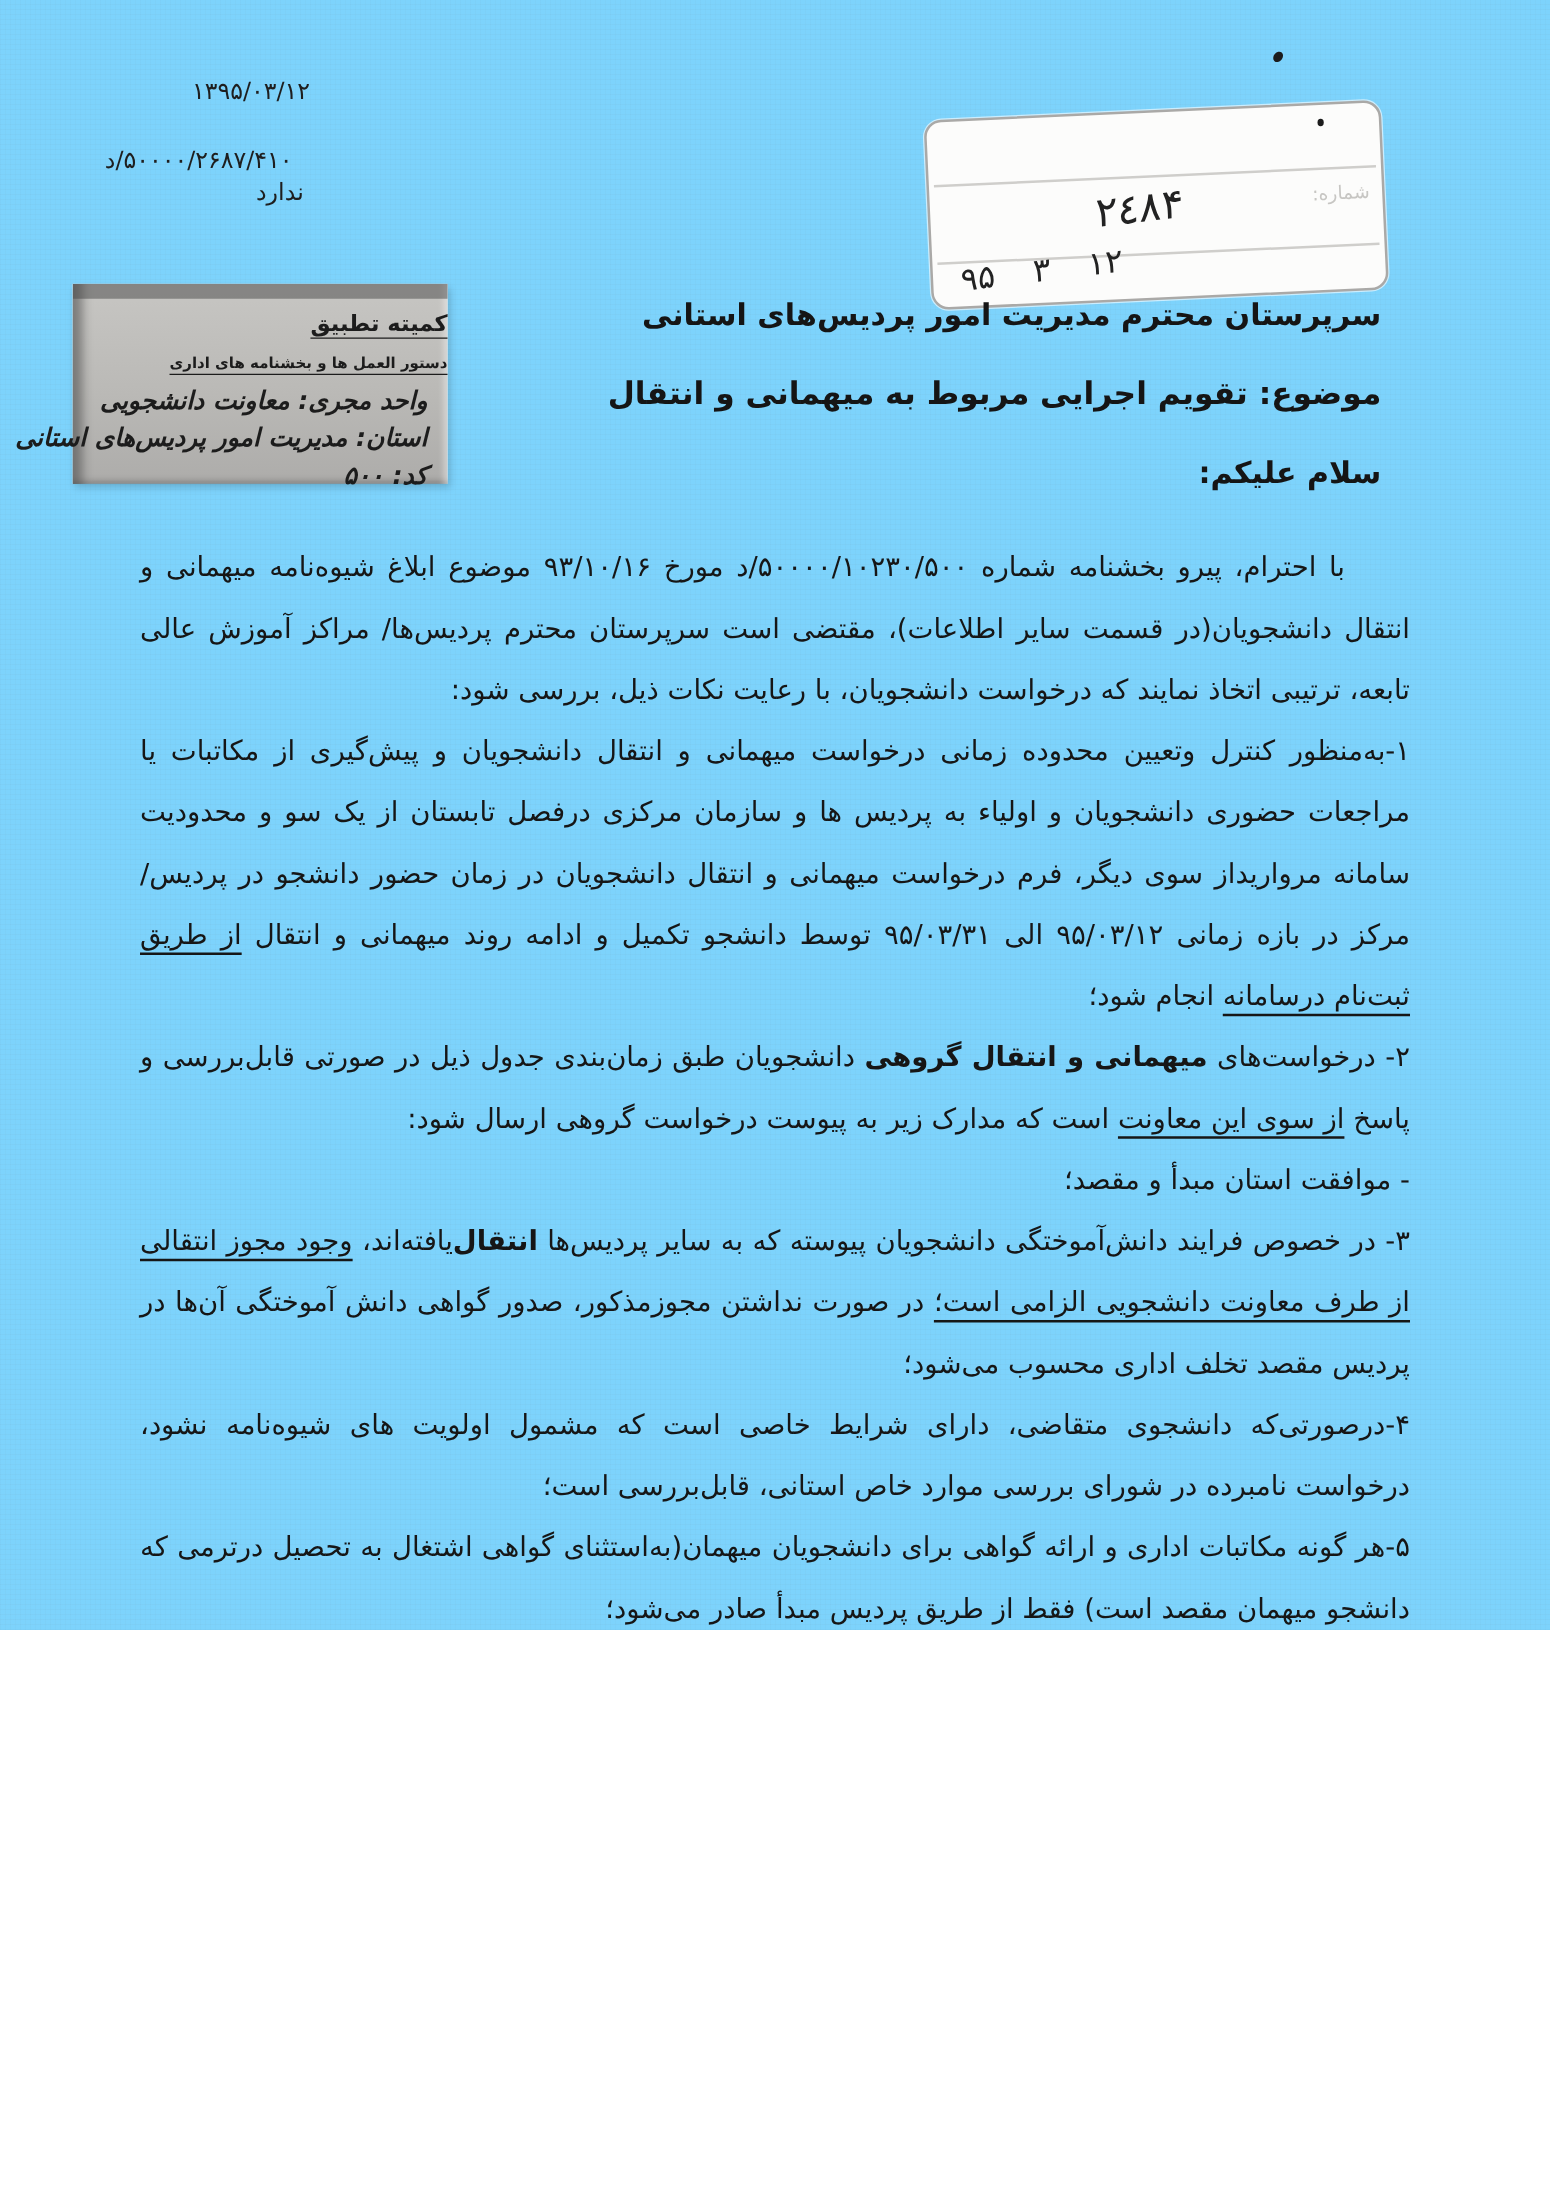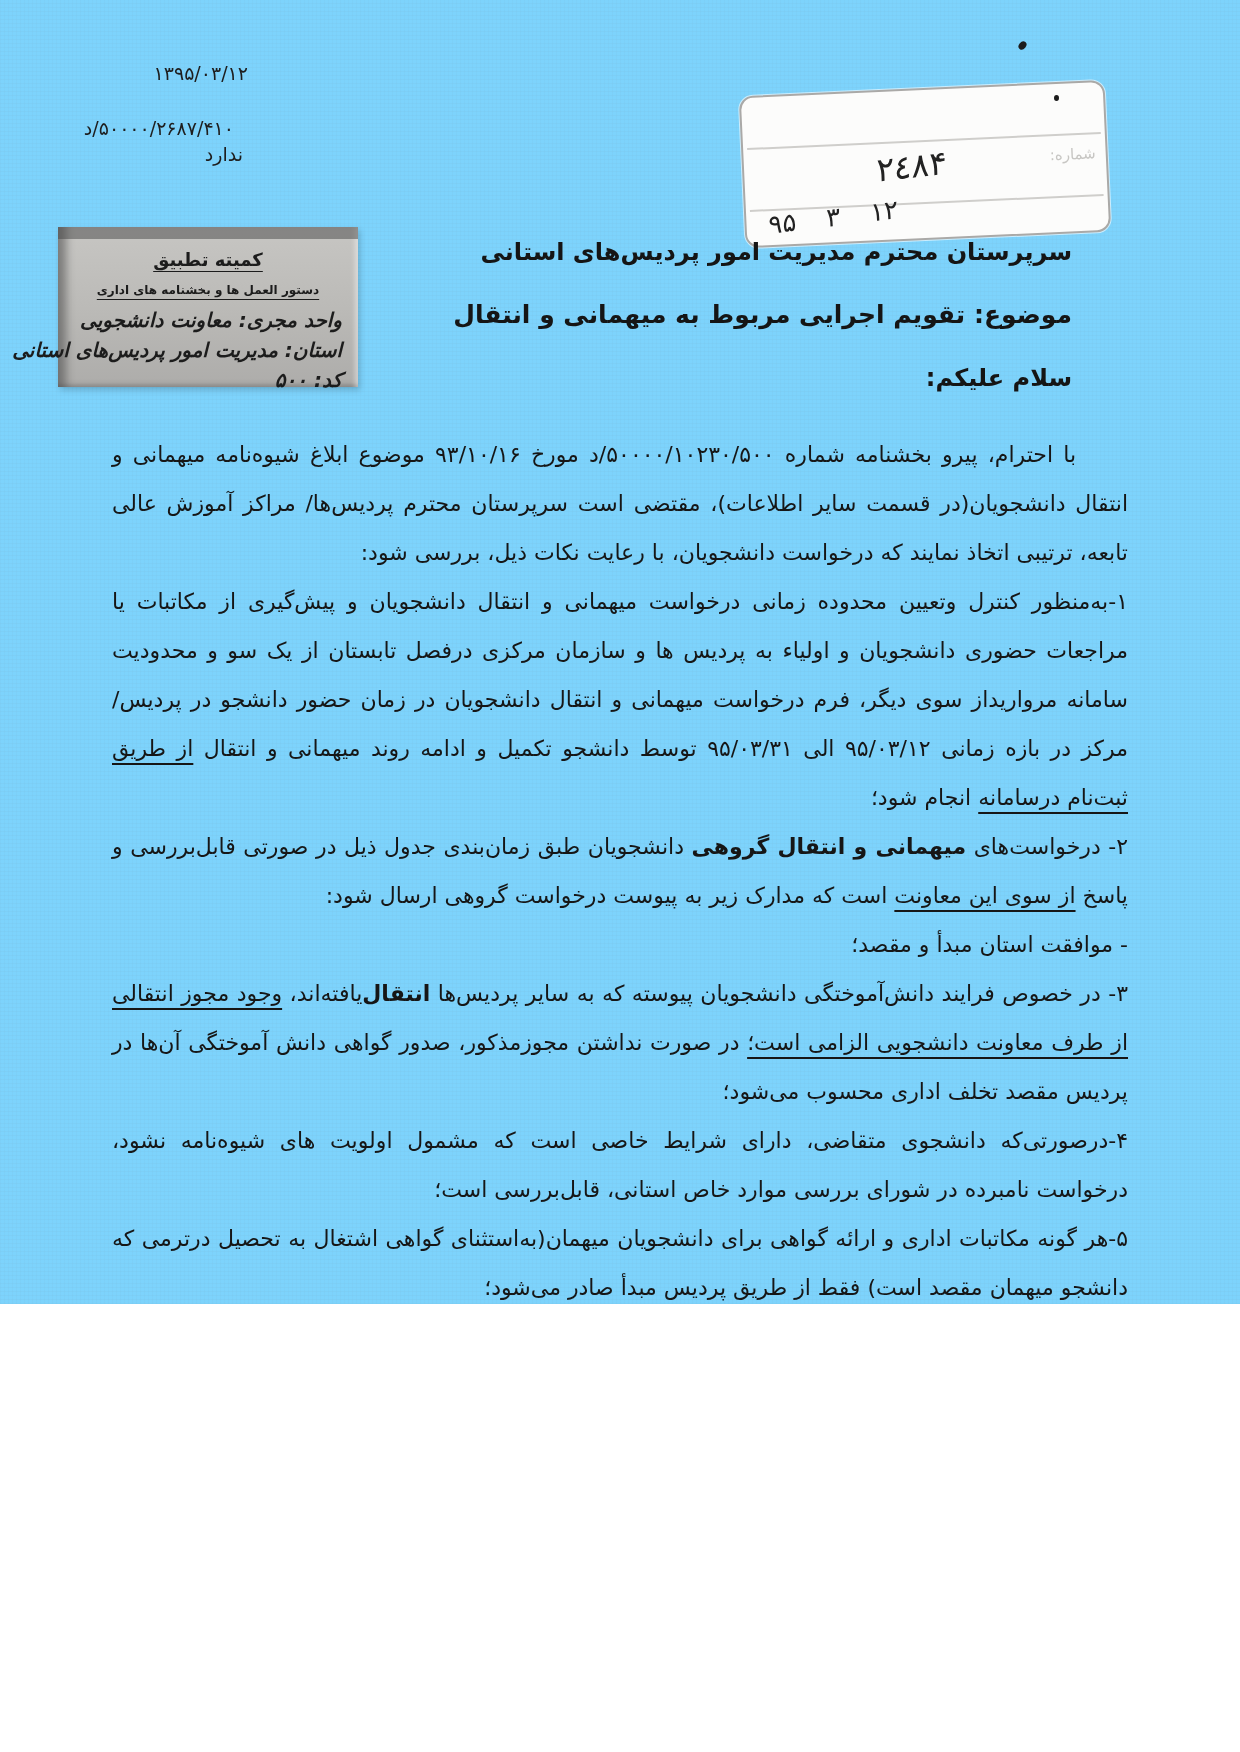--- a/index.html
+++ b/index.html
@@ -22,26 +22,26 @@
   .hand{position:absolute;color:#222;white-space:nowrap;transform-origin:center;}
 
   
   .comp-stamp{position:absolute;left:58px;top:227px;width:300px;height:160px;
     background:linear-gradient(180deg,#c7c6c3 0%,#bab9b6 55%,#adacaa 100%);
     box-shadow:inset 0 12px 0 rgba(70,70,70,.5), inset 14px 0 8px -6px rgba(70,70,70,.55),
       inset -7px 0 5px -4px rgba(255,255,255,.45), inset 0 -6px 5px -4px rgba(70,70,70,.4),
       2px 3px 6px rgba(0,0,0,.18);
     padding-top:18px;box-sizing:border-box;direction:rtl;}
   .comp-line{font-weight:bold;color:#1c1c1c;line-height:30px;white-space:nowrap;}
-  .comp-center{text-align:center;font-size:18px;}
+  .comp-center{font-size:18px;}
   .comp-right{text-align:right;padding-right:16px;font-size:20px;font-style:italic;}
   .u-line{text-decoration:underline;text-underline-offset:5px;}
 
   
-  .head{position:absolute;right:168px;direction:rtl;font-weight:bold;color:#151515;white-space:nowrap;}
+  .head{position:absolute;right:135px;direction:rtl;font-weight:bold;color:#151515;white-space:nowrap;}
   .recipient{top:238px;font-size:24px;}
   .subject{top:300px;font-size:25px;}
   .salutation{top:364px;font-size:24px;}
 
   
   .letter-body{position:absolute;left:112px;top:430px;width:1016px;direction:rtl;
     text-align:justify;font-size:22px;line-height:49px;color:#161616;}
   .letter-body p{margin:0;}
   .para-indent{text-indent:52px;}
   .b{font-weight:bold;margin-top:32px;}

